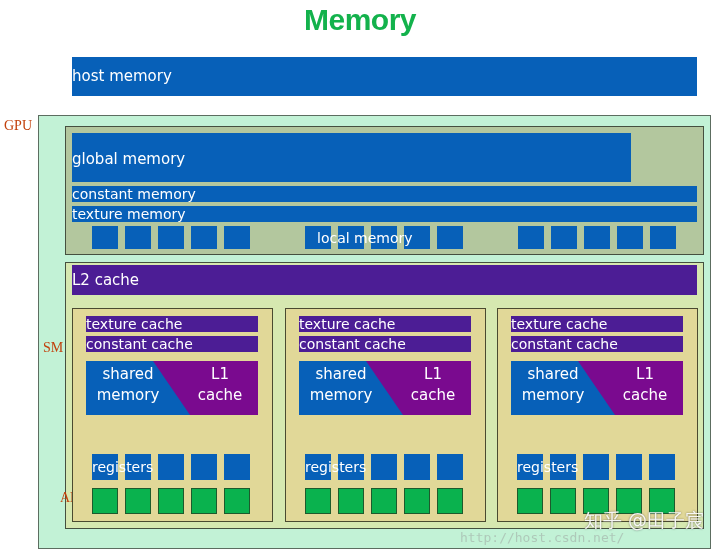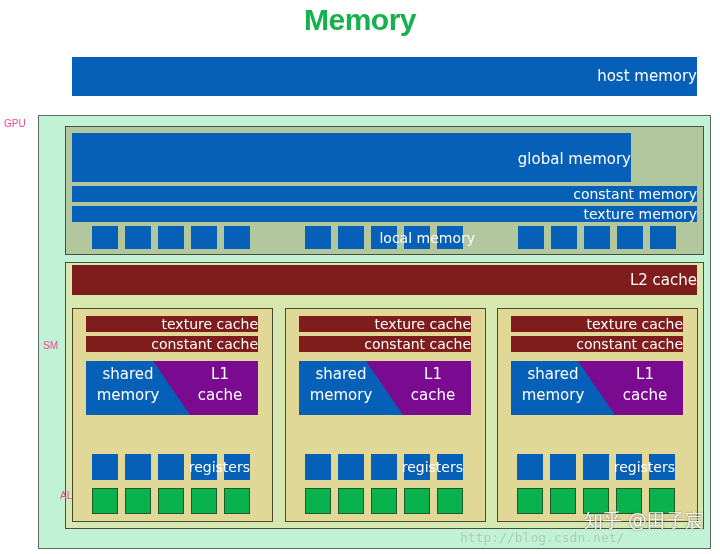--- a/index.html
+++ b/index.html
@@ -2,24 +2,24 @@
 <html><head>
 <meta charset="utf-8">
 <style>
   html, body { margin: 0; padding: 0; background: #ffffff; }
   body { width: 720px; height: 554px; position: relative; overflow: hidden;
          font-family: "DejaVu Sans", sans-serif; }
   .abs { position: absolute; box-sizing: border-box; }
   .title { left: 0; top: 0; width: 720px; text-align: center; font-family: "Liberation Sans", sans-serif;
            font-weight: bold; font-size: 30px; line-height: 40px; color: #13b24c; letter-spacing: -0.5px; }
   .blue { background: #0760b8; }
-  .purple { background: #7f1d1d; }
+  .purple { background: #4c1d95; }
   .green { background: #0ab24e; border: 1px solid #1d5a2c; }
-  .lbl { color: #ffffff; text-align: right; white-space: nowrap; font-size: 14px; }
-  .side-label { color: #ec4899; font-family: Liberation Sans, sans-serif; font-size: 10px; }
+  .lbl { color: #ffffff; text-align: left; white-space: nowrap; font-size: 14px; }
+  .side-label { color: #c2410c; font-family: Liberation Serif, serif; font-size: 14px; }
   .gpu { left: 38px; top: 115px; width: 673px; height: 434px; background: #c2f2d6; border: 1px solid #5c6d60; }
   .dram { left: 65px; top: 126px; width: 639px; height: 129px; background: #b3c79e; border: 1px solid #45503f; }
   .smarea { left: 65px; top: 262px; width: 639px; height: 267px; background: #d6e8b0; border: 1px solid #45503f; }
   .sm { top: 308px; width: 201px; height: 214px; background: #e1d898; border: 1px solid #4a4a30; }
   .reg { background: #0760b8; }
   .sq { width: 26px; height: 26px; }
   .watermark { right: 16px; top: 508px; font-size: 19px; color: rgba(255,255,255,0.92);
                text-shadow: 0 0 2px rgba(60,60,60,0.7); font-family: "DejaVu Sans", sans-serif; }
   .wm-url { left: 460px; top: 530px; font-size: 13px; color: rgba(150,150,150,0.45); font-family: "DejaVu Sans Mono", monospace; }
 </style>
@@ -153,14 +153,14 @@
     <div class="abs reg sq" style="left:616px; top:454px;"></div>
     <div class="abs reg sq" style="left:649px; top:454px;"></div>
     <div class="abs lbl" style="left:517px; top:454px; width:158px; height:26px; line-height:26px; font-size:14px;">registers</div>
     <div class="abs green sq" style="left:517px; top:488px;"></div>
     <div class="abs green sq" style="left:550px; top:488px;"></div>
     <div class="abs green sq" style="left:583px; top:488px;"></div>
     <div class="abs green sq" style="left:616px; top:488px;"></div>
     <div class="abs green sq" style="left:649px; top:488px;"></div>
   </div>
 
-<div class="abs wm-url">http://blog.csdn.net/</div>
+<div class="abs wm-url">http://host.csdn.net/</div>
 <div class="abs watermark">知乎 @田子宸</div>
 
 </body></html>

